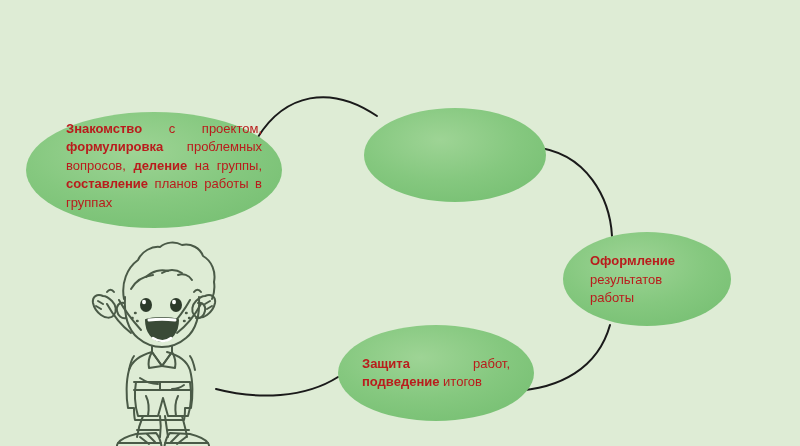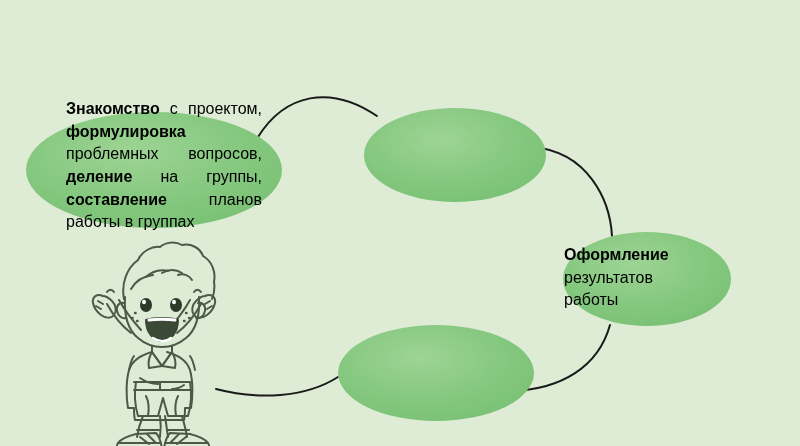--- a/index.html
+++ b/index.html
@@ -41,23 +41,23 @@
     position: absolute;
     box-sizing: border-box;
     display: flex;
     align-items: center;
     color: #121212;
   }
   .node-text {
     width: 100%;
     text-align: justify;
     text-align-last: left;
-    font-size: 16px;
+    font-size: 13px;
     line-height: 1.42;
-    color: #000000;
+    color: #b91c1c;
   }
   .node-text b {
     font-weight: bold;
   }
   
   #node-1 {
     left: 66px;
     top: 114px;
     width: 196px;
     height: 104px;
@@ -65,25 +65,24 @@
   
   #node-2 {
     left: 386px;
     top: 133px;
     width: 150px;
     height: 44px;
   }
   #node-2 .node-text { text-align: left; }
   
   #node-3 {
-    left: 564px;
+    left: 590px;
     top: 248px;
     width: 120px;
     height: 64px;
-    align-items: flex-end;
   }
   #node-3 .node-text { text-align: left; }
   
   #node-4 {
     left: 362px;
     top: 351px;
     width: 148px;
     height: 44px;
   }
 </style>
@@ -225,14 +224,17 @@
 
   <div class="node" id="node-1">
     <div class="node-text"><b>Знакомство</b> с проектом, <b>формулировка</b> проблемных вопросов, <b>деление</b> на группы, <b>составление</b> планов работы в группах</div>
   </div>
 
 
   <div class="node" id="node-3">
     <div class="node-text"><b>Оформление</b><br>результатов<br>работы</div>
   </div>
 
+  <div class="node" id="node-4">
+    <div class="node-text"><b>Защита</b> работ, <b>подведение</b> итогов</div>
+  </div>
 
 </div>
 
 </body></html>

